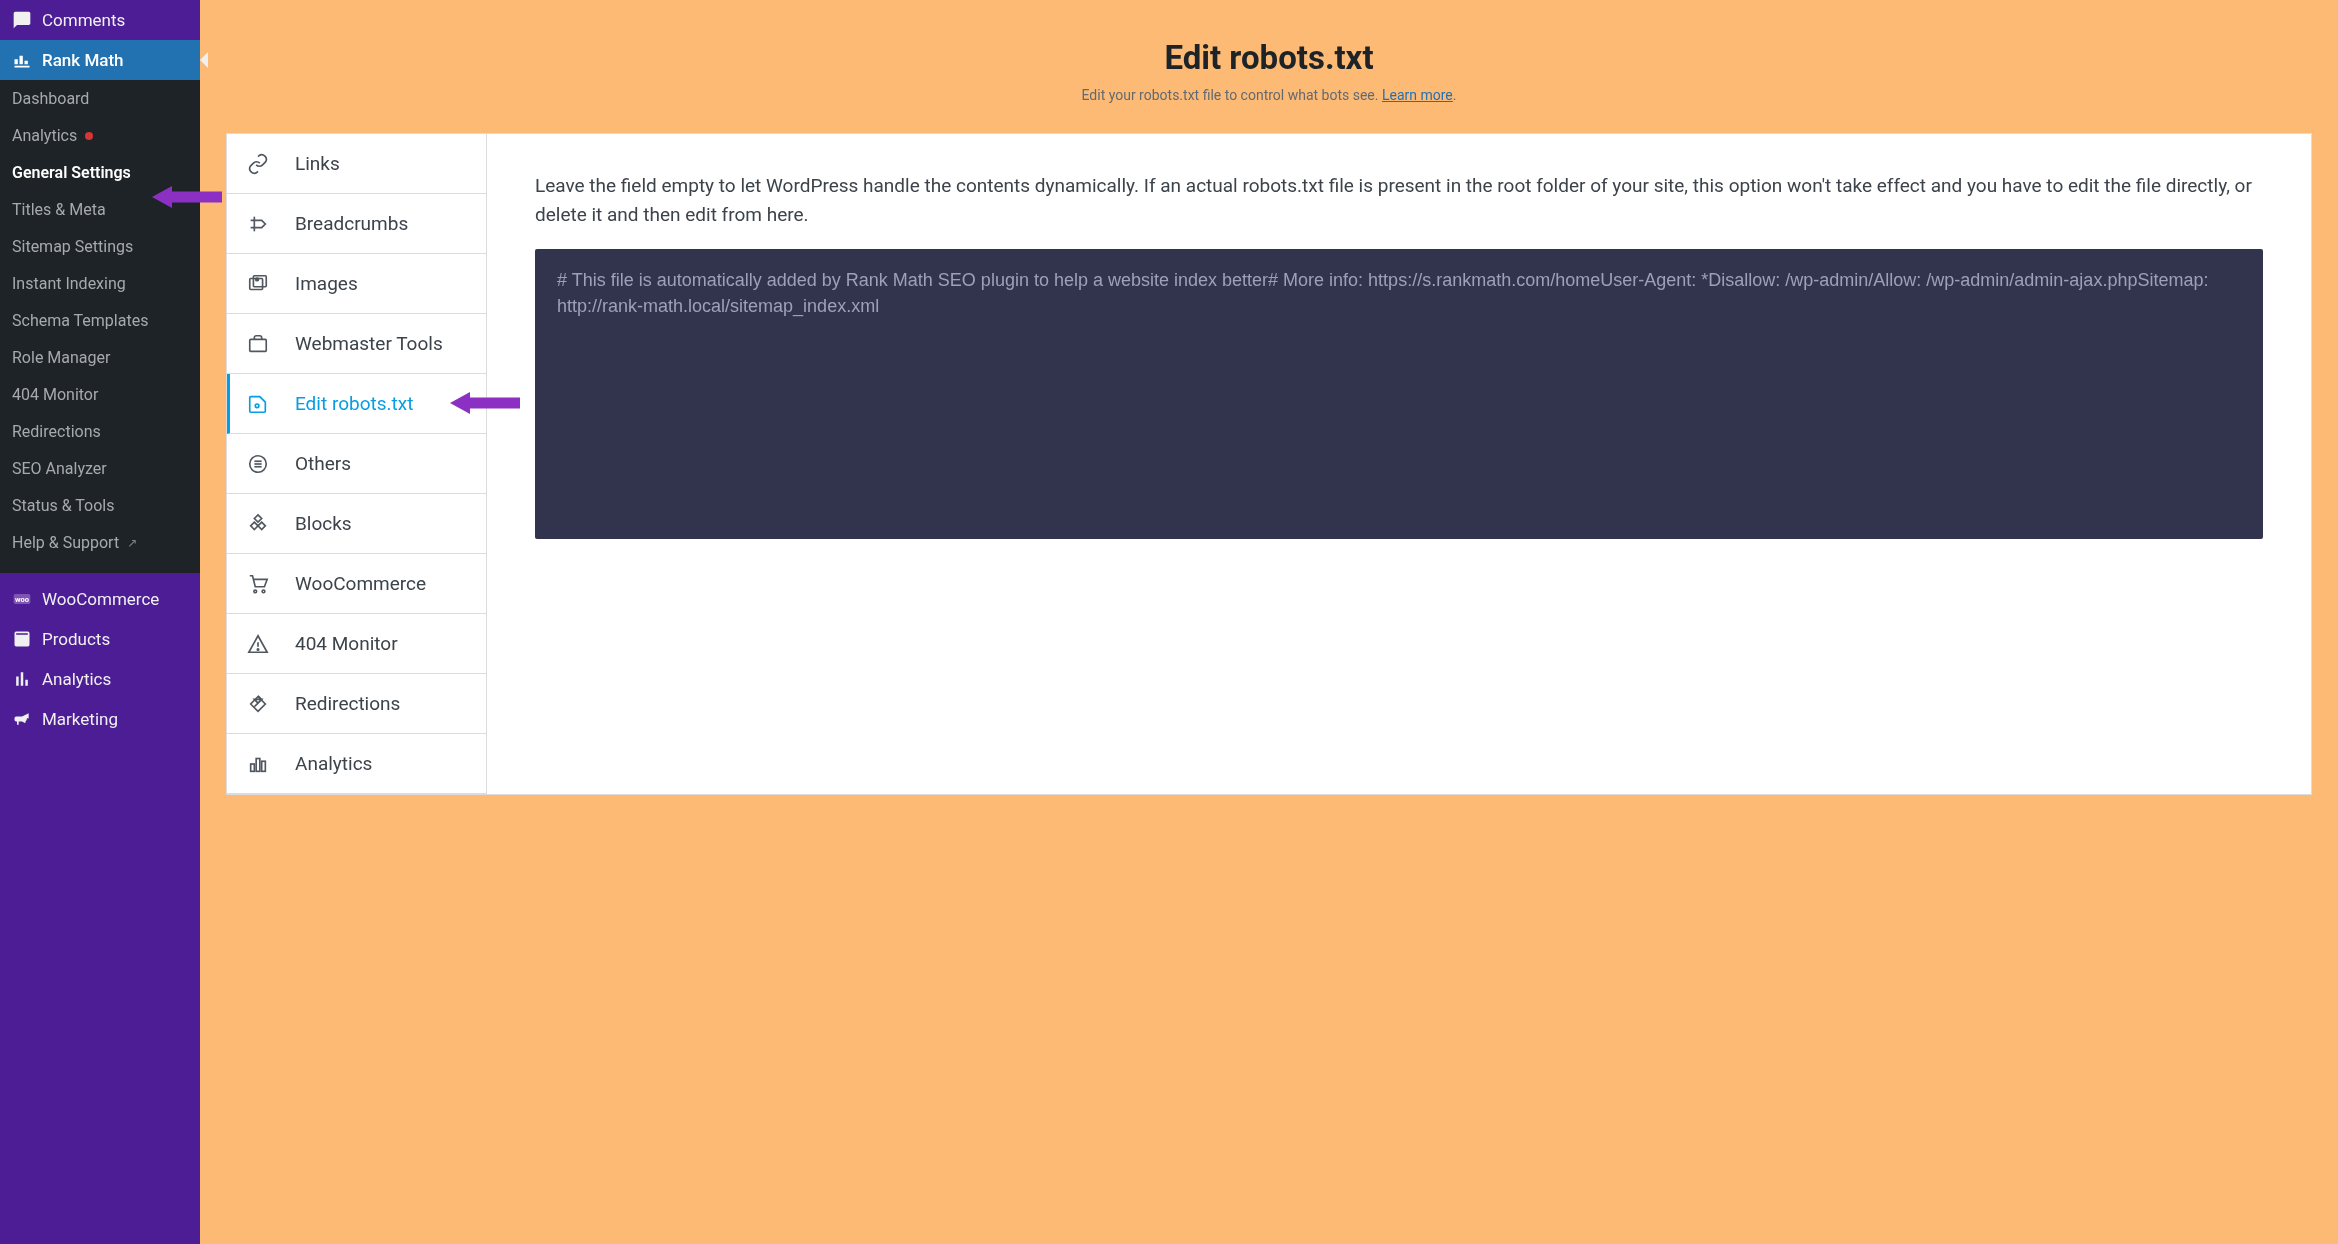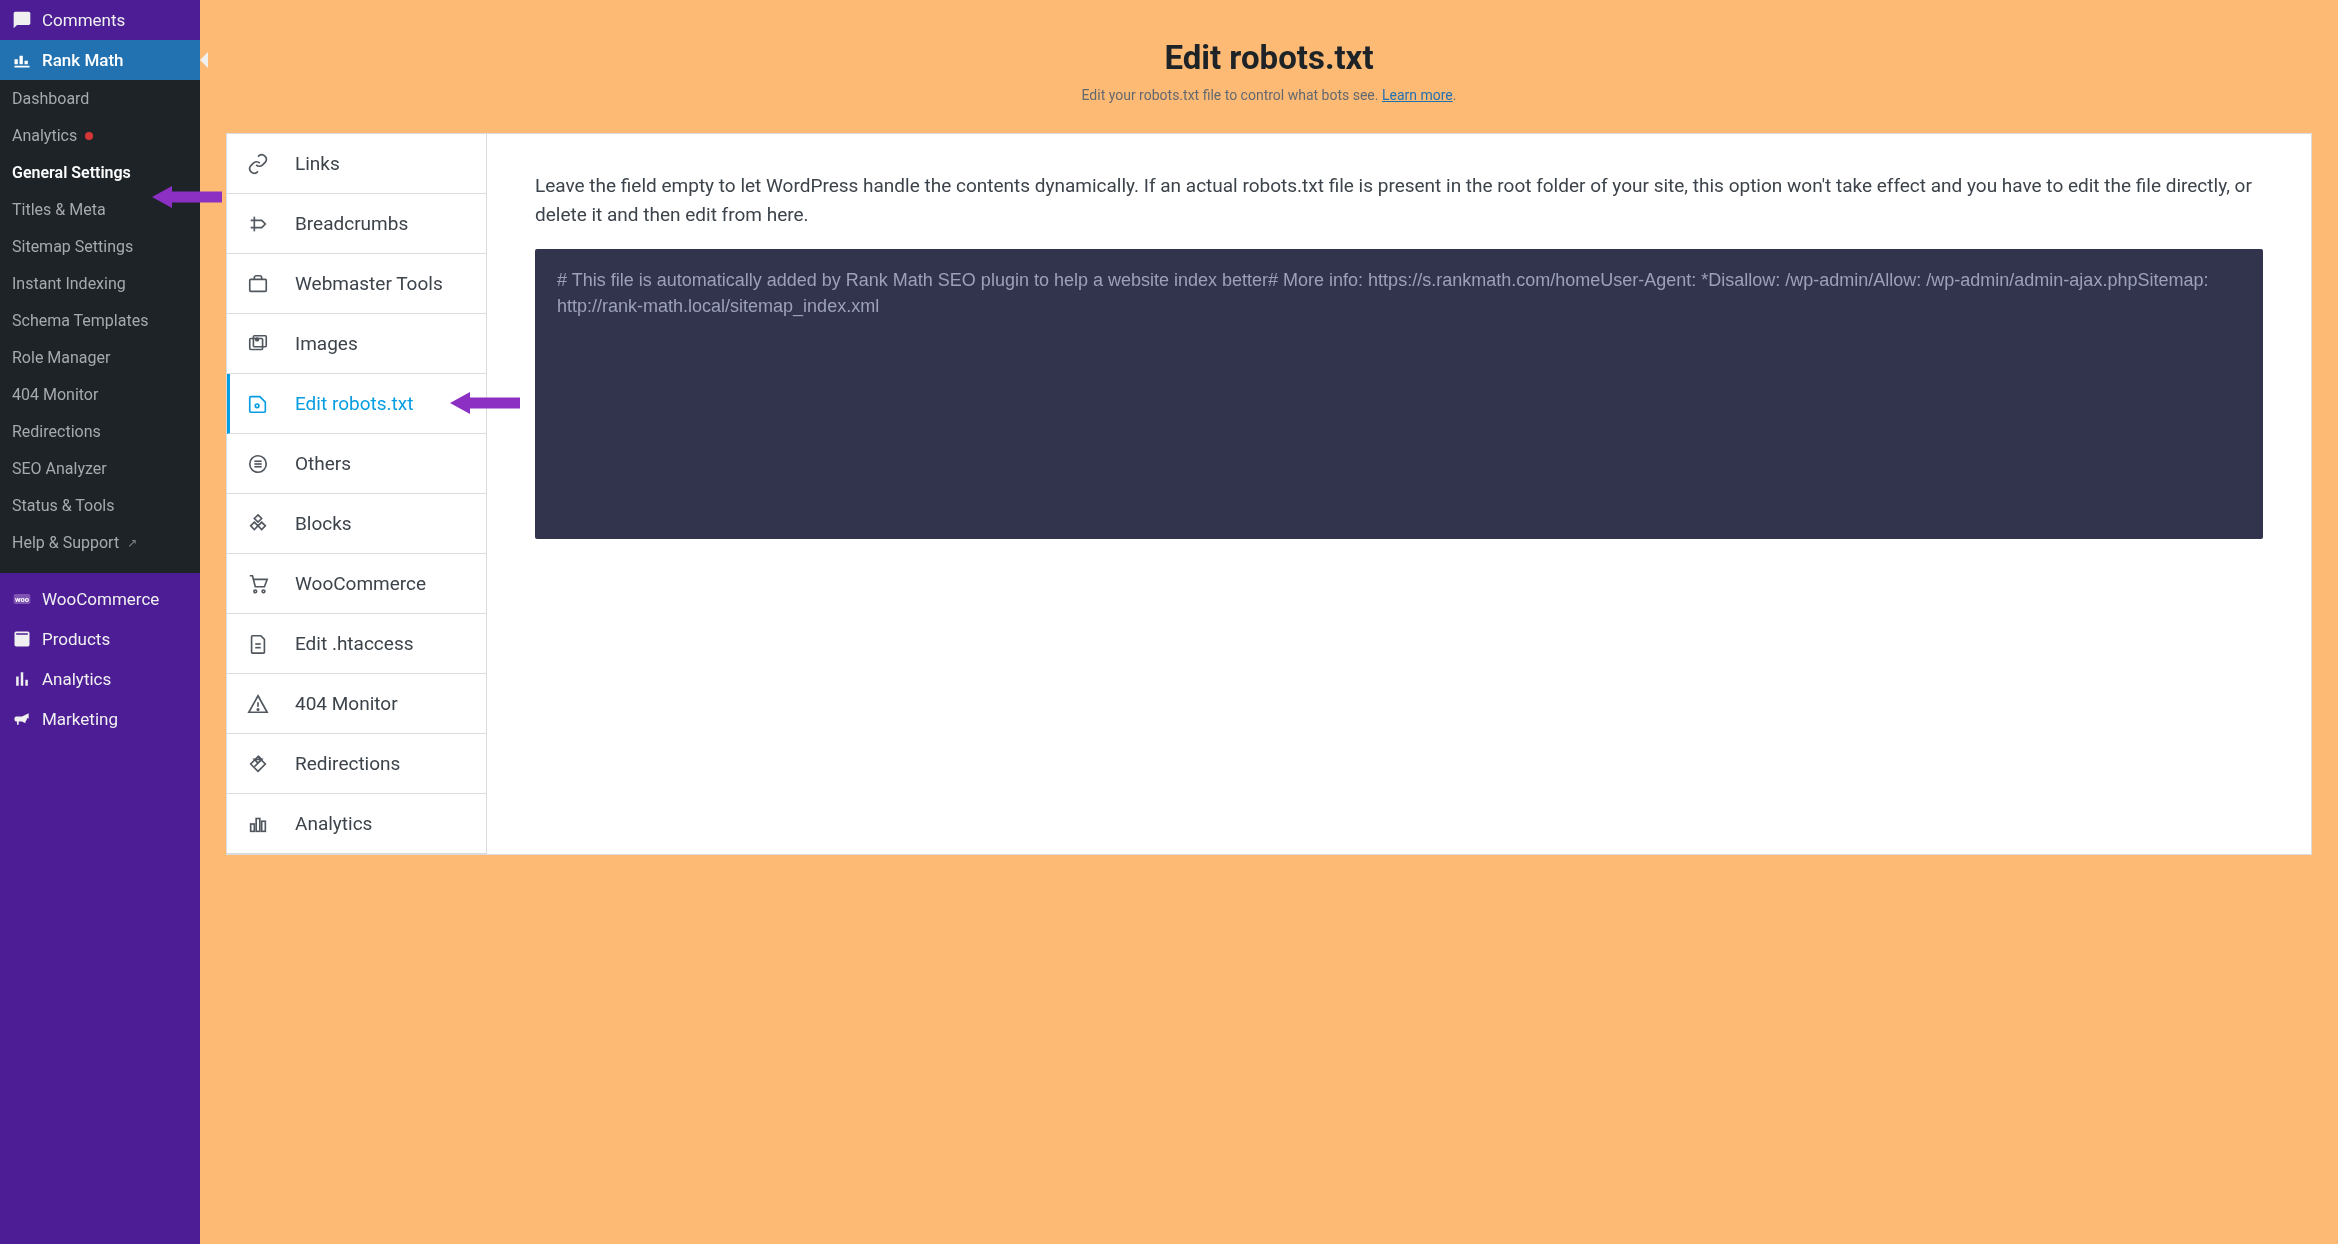--- a/index.html
+++ b/index.html
@@ -179,35 +179,35 @@
               <svg width="22" height="22" viewBox="0 0 24 24" fill="none" stroke="#50575e" stroke-width="1.8">
                 <path d="M4 8h12l4 4-4 4H4"></path>
                 <line x1="8" y1="4" x2="8" y2="20"></line>
               </svg>
             </span>
           <span>Breadcrumbs</span>
         </div>
         <div class="tab">
           <span class="ticon">
               <svg width="22" height="22" viewBox="0 0 24 24" fill="none" stroke="#50575e" stroke-width="1.8">
-                <rect x="3" y="7" width="18" height="13" rx="1"></rect>
-                <path d="M8 7V5a2 2 0 012-2h4a2 2 0 012 2v2"></path>
-              </svg>
-            </span>
-          <span>Webmaster Tools</span>
-        </div>
-        <div class="tab">
-          <span class="ticon">
-              <svg width="22" height="22" viewBox="0 0 24 24" fill="none" stroke="#50575e" stroke-width="1.8">
                 <rect x="3" y="6" width="14" height="12" rx="1"></rect>
                 <rect x="7" y="3" width="14" height="12" rx="1"></rect>
                 <circle cx="11" cy="7" r="1.5" fill="#50575e"></circle>
               </svg>
             </span>
           <span>Images</span>
+        </div>
+        <div class="tab">
+          <span class="ticon">
+              <svg width="22" height="22" viewBox="0 0 24 24" fill="none" stroke="#50575e" stroke-width="1.8">
+                <rect x="3" y="7" width="18" height="13" rx="1"></rect>
+                <path d="M8 7V5a2 2 0 012-2h4a2 2 0 012 2v2"></path>
+              </svg>
+            </span>
+          <span>Webmaster Tools</span>
         </div>
         <div class="tab active" style="position:relative">
           <span class="ticon">
               <svg width="22" height="22" viewBox="0 0 24 24" fill="none" stroke="#069de3" stroke-width="1.8">
                 <path d="M4 4h10l6 6v10a1 1 0 01-1 1H4a1 1 0 01-1-1V5a1 1 0 011-1z"></path>
                 <circle cx="11" cy="14" r="2"></circle>
               </svg>
             </span>
           <span>Edit robots.txt</span>
           <div class="arrow" style="left:220px; top:15px">
@@ -244,30 +244,20 @@
                 <circle cx="9" cy="20" r="1.5"></circle>
                 <circle cx="18" cy="20" r="1.5"></circle>
                 <path d="M3 3h3l3 12h10l3-8H7"></path>
               </svg>
             </span>
           <span>WooCommerce</span>
         </div>
         <div class="tab">
           <span class="ticon">
               <svg width="22" height="22" viewBox="0 0 24 24" fill="none" stroke="#50575e" stroke-width="1.8">
-                <path d="M6 3h9l4 4v14a1 1 0 01-1 1H6a1 1 0 01-1-1V4a1 1 0 011-1z"></path>
-                <line x1="9" y1="12" x2="15" y2="12"></line>
-                <line x1="9" y1="16" x2="15" y2="16"></line>
-              </svg>
-            </span>
-          <span>Edit .htaccess</span>
-        </div>
-        <div class="tab">
-          <span class="ticon">
-              <svg width="22" height="22" viewBox="0 0 24 24" fill="none" stroke="#50575e" stroke-width="1.8">
                 <path d="M12 3l10 18H2z"></path>
                 <line x1="12" y1="10" x2="12" y2="15"></line>
                 <circle cx="12" cy="18" r="0.8" fill="#50575e"></circle>
               </svg>
             </span>
           <span>404 Monitor</span>
         </div>
         <div class="tab">
           <span class="ticon">
               <svg width="22" height="22" viewBox="0 0 24 24" fill="none" stroke="#50575e" stroke-width="1.8">

